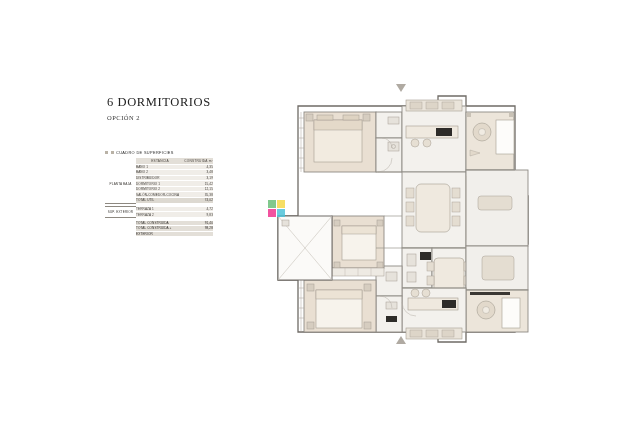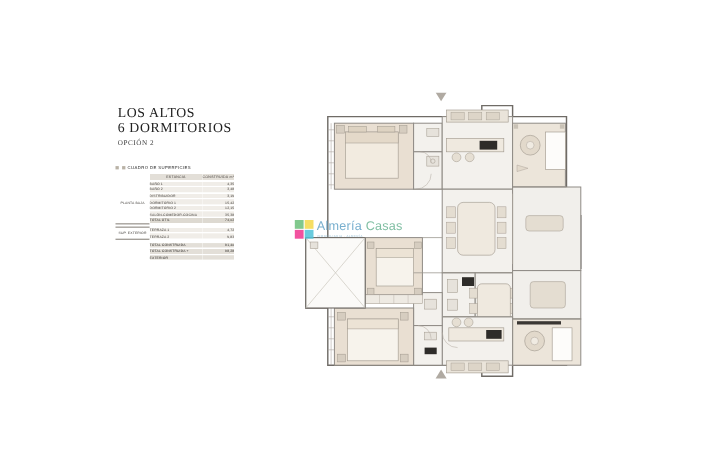--- a/index.html
+++ b/index.html
@@ -186,21 +186,20 @@
     color: #6fa8c6;
     opacity: 0.7;
     margin-top: 1.5px;
     white-space: nowrap;
   }
 </style>
 </head>
 <body>
 
 <div id="title-block">
-  <div id="title-line-1">LOS ALTOS</div>
   <div id="title-line-2">6 DORMITORIOS</div>
   <div id="title-option">OPCIÓN 2</div>
 </div>
 
 <div id="surfaces-block">
 
   <div id="surfaces-heading-row">
     <span class="heading-swatch"></span>
     <span class="heading-swatch"></span>
     <span id="surfaces-heading">CUADRO DE SUPERFICIES</span>
@@ -456,17 +455,13 @@
 </svg>
 </div>
 
 <div id="watermark">
   <div id="watermark-logo">
     <div class="logo-tile" style="background:#6cbf7a"></div>
     <div class="logo-tile" style="background:#f5d949"></div>
     <div class="logo-tile" style="background:#f0358f"></div>
     <div class="logo-tile" style="background:#4fc3d9"></div>
   </div>
-  <div id="watermark-text">
-    <div id="watermark-name"><span>Almería</span> <span class="wm-accent">Casas</span></div>
-    <div id="watermark-tagline">INMOBILIARIA · ALMERÍA</div>
-  </div>
 </div>
 
 </body></html>

